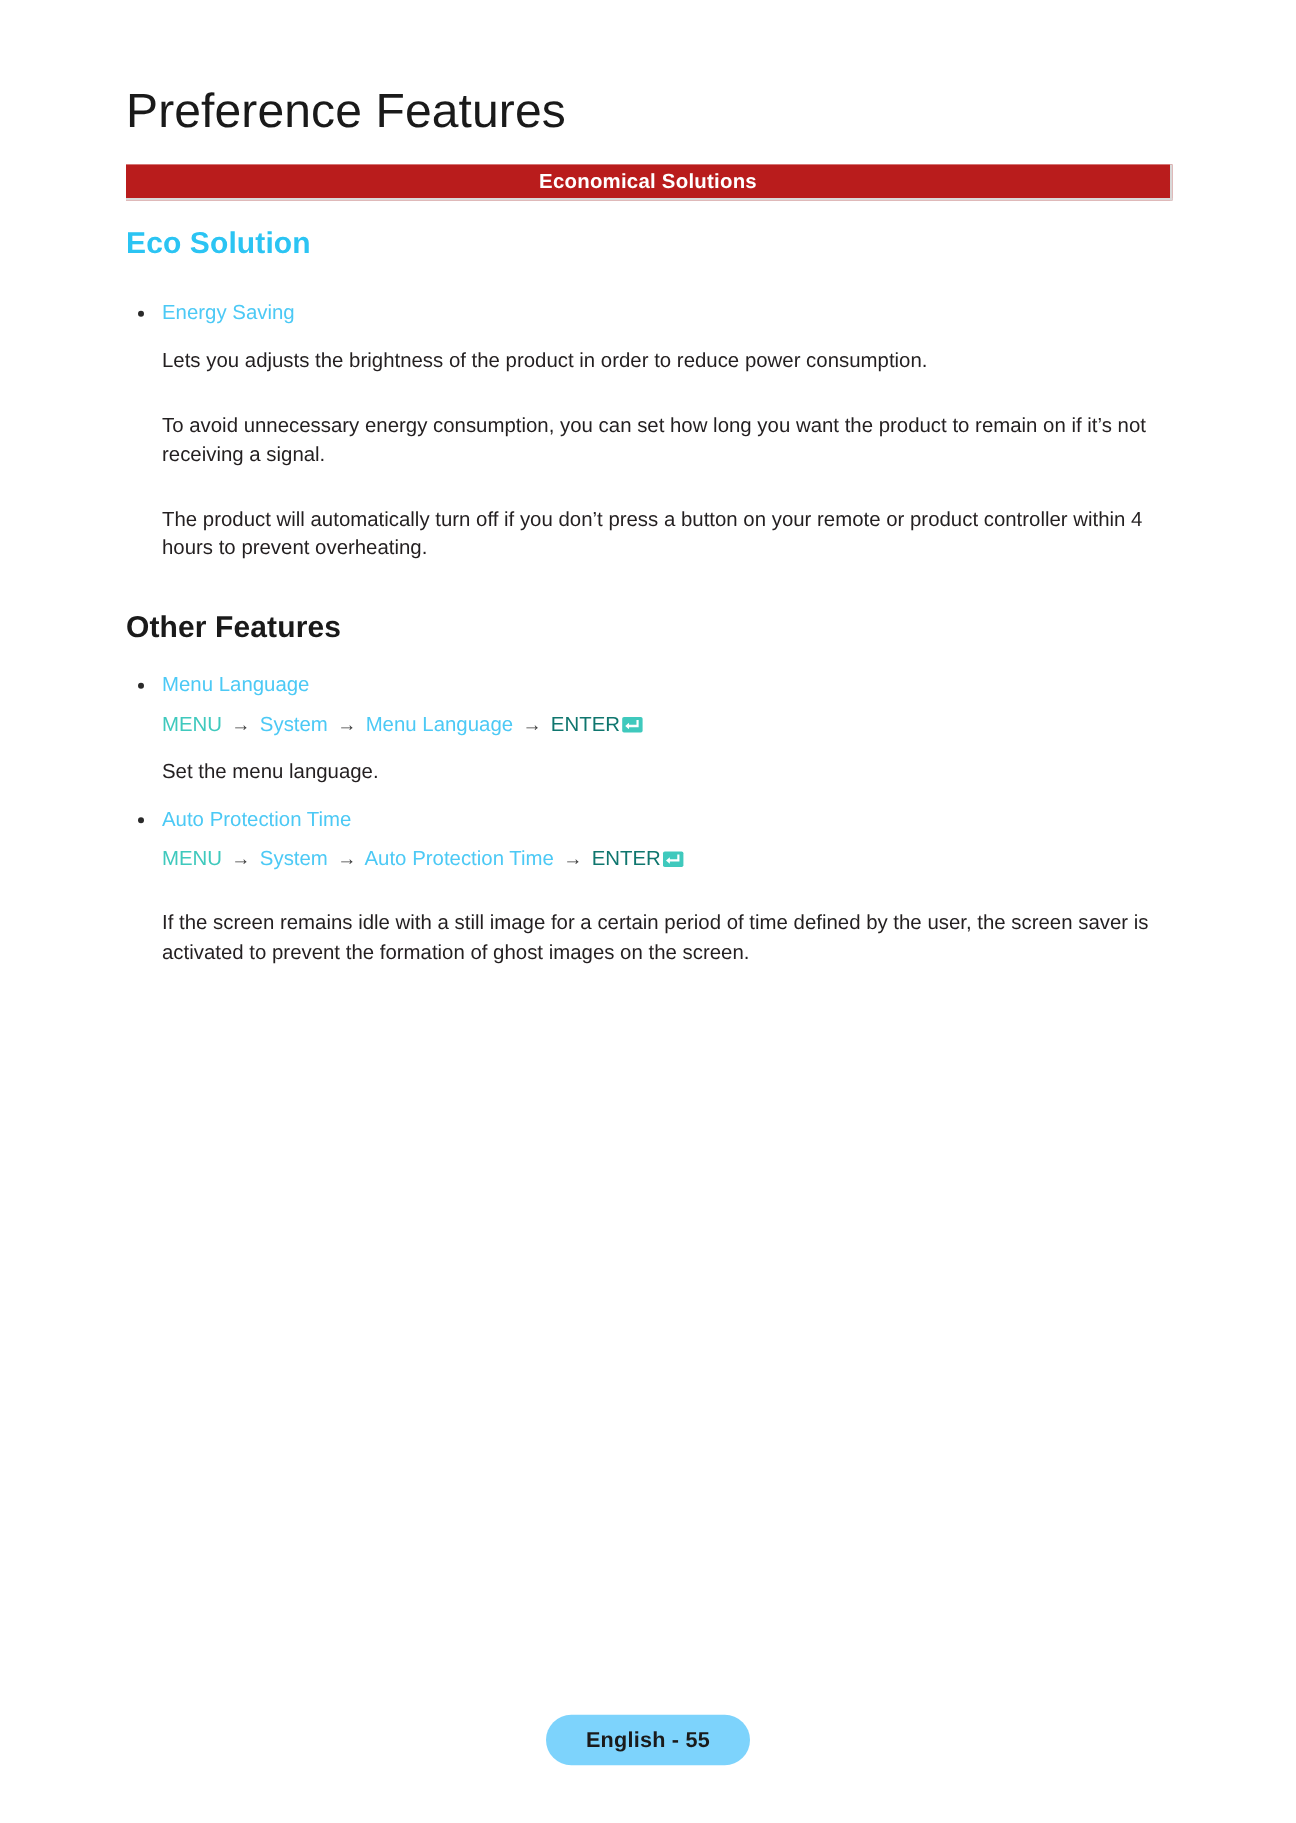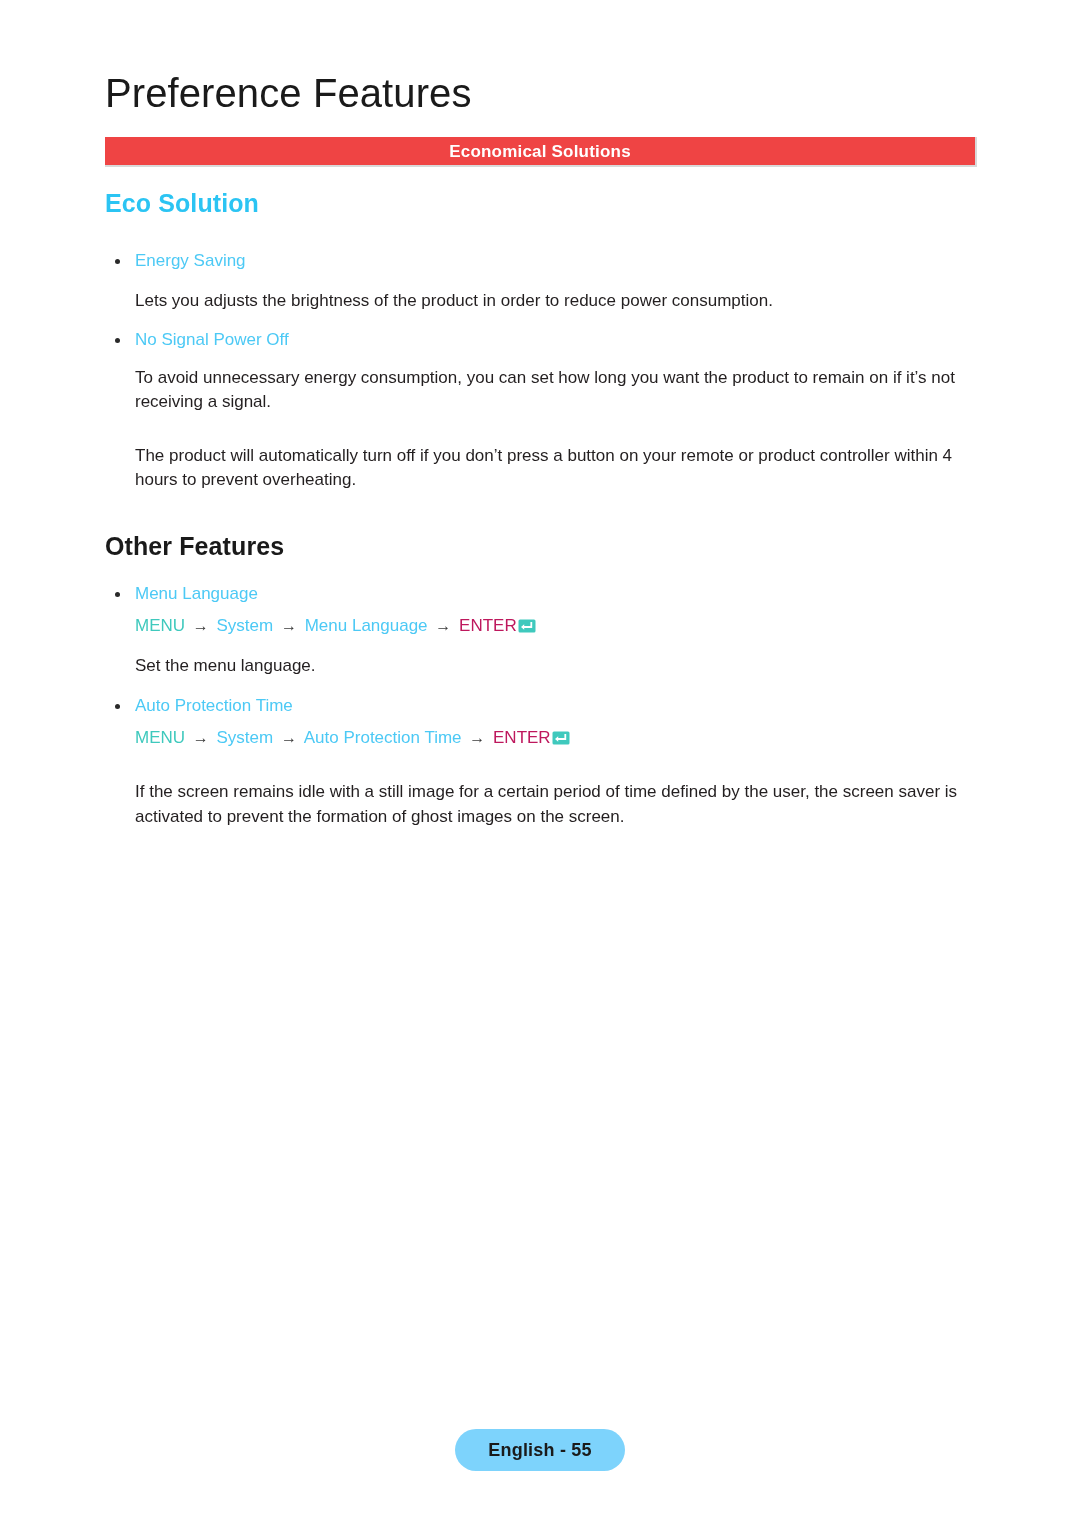--- a/index.html
+++ b/index.html
@@ -36,21 +36,21 @@
     white-space: nowrap;
   }
 
   
   .section-bar {
     position: absolute;
     left: 105px;
     top: 137px;
     width: 872px;
     height: 30px;
-    background: #ef4444;
+    background: #b91c1c;
     border-right: 2px solid #d9d9d9;
     border-bottom: 2px solid #d9d9d9;
     box-sizing: border-box;
   }
   .section-bar-label {
     position: absolute;
     left: 0;
     right: 0;
     top: 50%;
     transform: translateY(-50%);
@@ -96,21 +96,21 @@
   }
   .menu-root { color: #3fc9bd; }
   .menu-node { color: #4cc9f5; }
   .menu-arrow {
     color: #3a3a3a;
     padding: 0 3px;
     font-size: 16px;
   }
 
   
-  .enter-word { color: #be185d; margin-top: 24px; }
+  .enter-word { color: #0f766e; margin-top: 24px; }
   .enter-icon {
     display: inline-block;
     width: 18px;
     height: 16px;
     vertical-align: -3px;
     margin-left: 1px;
   }
 
   
   .bullet-item {
@@ -187,23 +187,20 @@
     <div class="sp-14"></div>
 
     <div class="bullet-item">
       <span>Energy Saving</span>
     </div>
     <div class="sp-16"></div>
     <div class="body-text">Lets you adjusts the brightness of the product in order to reduce power consumption.</div>
 
     <div class="sp-16"></div>
 
-    <div class="bullet-item">
-      <span>No Signal Power Off</span>
-    </div>
     <div class="sp-14"></div>
     <div class="body-text">To avoid unnecessary energy consumption, you can set how long you want the product to remain on if it’s not receiving a signal.</div>
 
     <div class="sp-16"></div>
 
     <div class="sp-14"></div>
     <div class="body-text">The product will automatically turn off if you don’t press a button on your remote or product controller within 4 hours to prevent overheating.</div>
 
     <div class="sp-38"></div>
 

